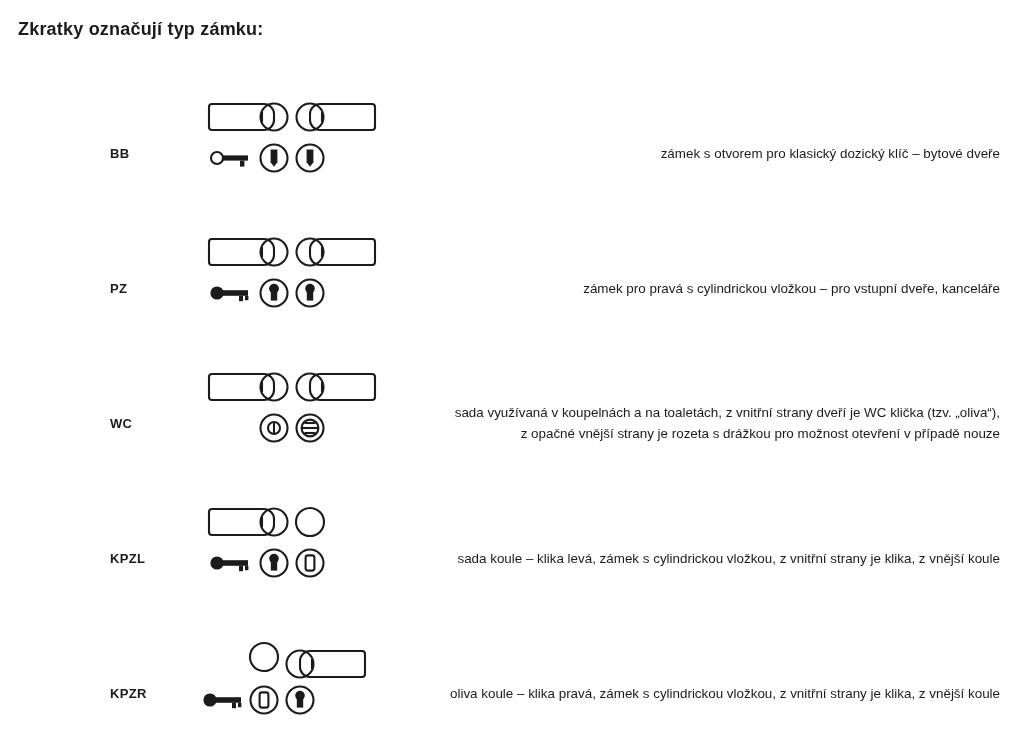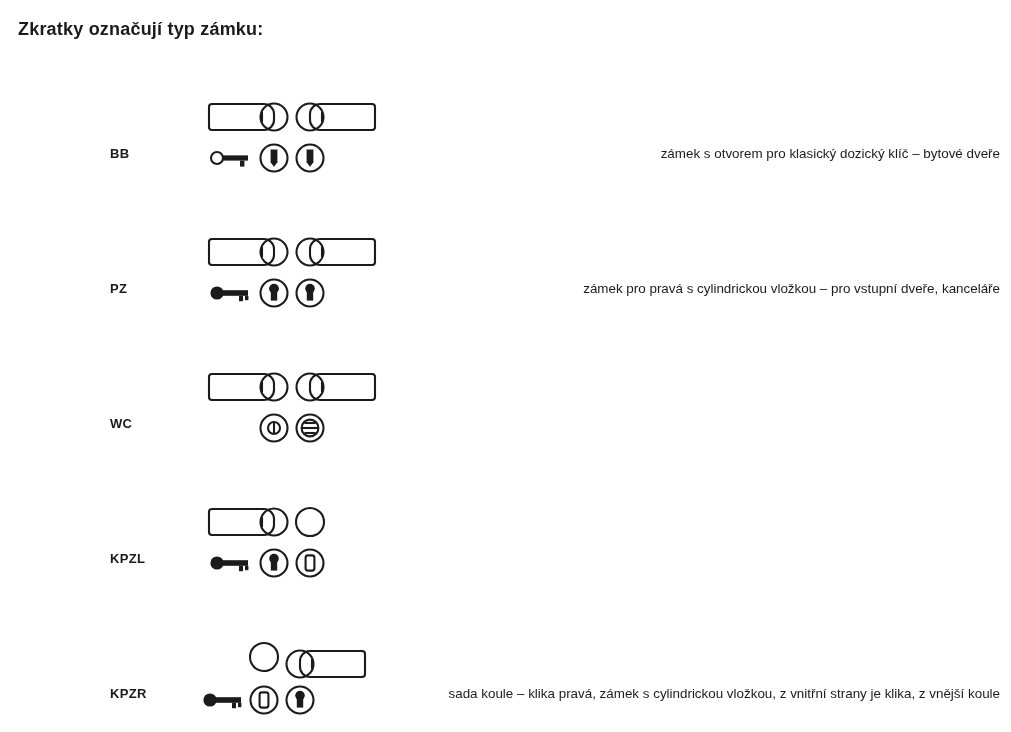--- a/index.html
+++ b/index.html
@@ -178,20 +178,24 @@
 
         <g>
           <circle class="stroke" cx="110" cy="72" r="13.5"></circle>
           <circle class="stroke" cx="110" cy="72" r="8.4"></circle>
           <path class="stroke" d="M101.6 72 L118.4 72"></path>
           <path class="stroke" d="M104.4 67 L115.6 67"></path>
           <path class="stroke" d="M104.4 77 L115.6 77"></path>
         </g>
       </svg>
     </div>
+    <div class="row-desc">
+      <span class="line">sada využívaná v koupelnách a na toaletách, z vnitřní strany dveří je WC klička (tzv. „oliva“),</span>
+      <span class="line">z opačné vnější strany je rozeta s drážkou pro možnost otevření v případě nouze</span>
+    </div>
   </div>
 
   <div class="row">
     <div class="row-code">KPZL</div>
     <div class="row-art">
       <svg width="190" height="135" viewBox="0 0 190 135">
 
         <path class="stroke" d="M12 18 L64 18 A10 10 0 0 1 74 28 L74 34 A10 10 0 0 1 64 44 L12 44 A3 3 0 0 1 9 41 L9 21 A3 3 0 0 1 12 18 Z"></path>
         <path class="stroke" d="M62 26 L62 36"></path>
         <circle class="stroke" cx="74" cy="31" r="13.5"></circle>
@@ -210,20 +214,23 @@
           <path class="solid" d="M70.8 69.6 L77.2 69.6 L77.2 79.6 L70.8 79.6 Z"></path>
           <circle cx="74" cy="67.6" r="4.8" fill="#1b1b1b"></circle>
         </g>
 
         <g>
           <circle class="stroke" cx="110" cy="72" r="13.5"></circle>
           <rect class="stroke" x="105.6" y="64.4" width="8.8" height="15.2" rx="2.4"></rect>
         </g>
       </svg>
     </div>
+    <div class="row-desc">
+      <span class="line">sada koule – klika levá, zámek s cylindrickou vložkou, z vnitřní strany je klika, z vnější koule</span>
+    </div>
   </div>
 
   <div class="row">
     <div class="row-code">KPZR</div>
     <div class="row-art">
       <svg width="190" height="135" viewBox="0 0 190 135">
 
         <circle class="stroke" cx="64" cy="31" r="14"></circle>
 
         <path class="stroke" d="M162 25 L110 25 A10 10 0 0 0 100 35 L100 41 A10 10 0 0 0 110 51 L162 51 A3 3 0 0 0 165 48 L165 28 A3 3 0 0 0 162 25 Z"></path>
@@ -243,17 +250,17 @@
         </g>
 
         <g>
           <circle class="stroke" cx="100" cy="74" r="13.5"></circle>
           <path class="solid" d="M96.8 71.6 L103.2 71.6 L103.2 81.6 L96.8 81.6 Z"></path>
           <circle cx="100" cy="69.6" r="4.8" fill="#1b1b1b"></circle>
         </g>
       </svg>
     </div>
     <div class="row-desc">
-      <span class="line">sada koule – klika pravá, zámek s cylindrickou vložkou, z vnitřní strany je klika, z vnější koule</span>
+      <span class="line">oliva koule – klika pravá, zámek s cylindrickou vložkou, z vnitřní strany je klika, z vnější koule</span>
     </div>
   </div>
 
 </div>
 
 </body></html>

